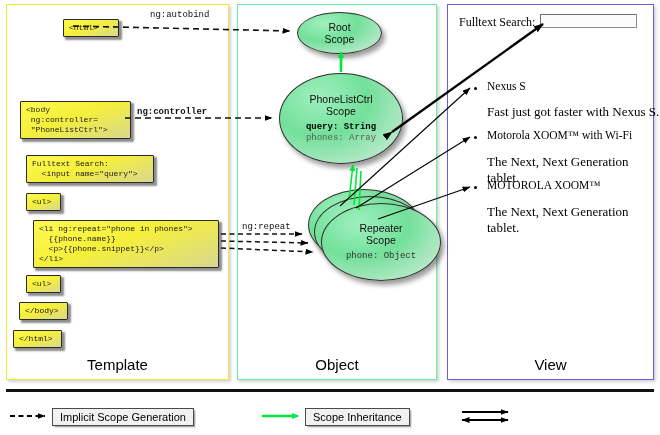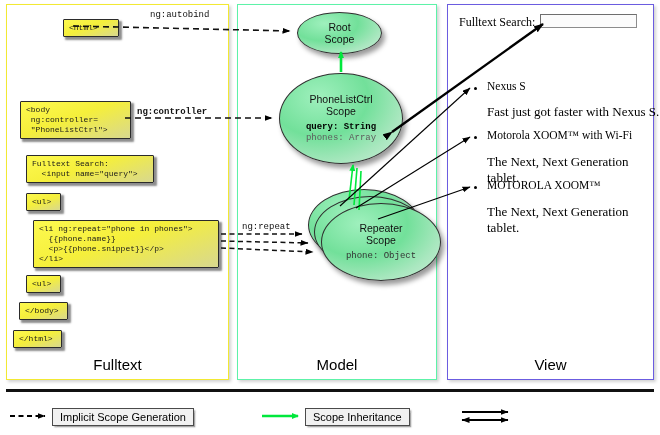--- a/index.html
+++ b/index.html
@@ -147,24 +147,24 @@
     width: 660px; height: 435px;
     pointer-events: none;
   }
 </style>
 </head>
 <body>
 
 <div id="stage">
 
   <div class="panel" id="panel-template">
-    <div class="panel-title">Fulltext</div>
+    <div class="panel-title">Template</div>
   </div>
   <div class="panel" id="panel-model">
-    <div class="panel-title">Model</div>
+    <div class="panel-title">Object</div>
   </div>
   <div class="panel" id="panel-view">
     <div class="panel-title">View</div>
   </div>
 
   <div class="codebox" style="left:15px;  top:19px;  width:56px;margin-left:48px;">&lt;html&gt;</div>
 
   <div class="codebox" style="left:20px;  top:101px; width:111px;">&lt;body
  ng:controller=
  "PhoneListCtrl"&gt;</div>

